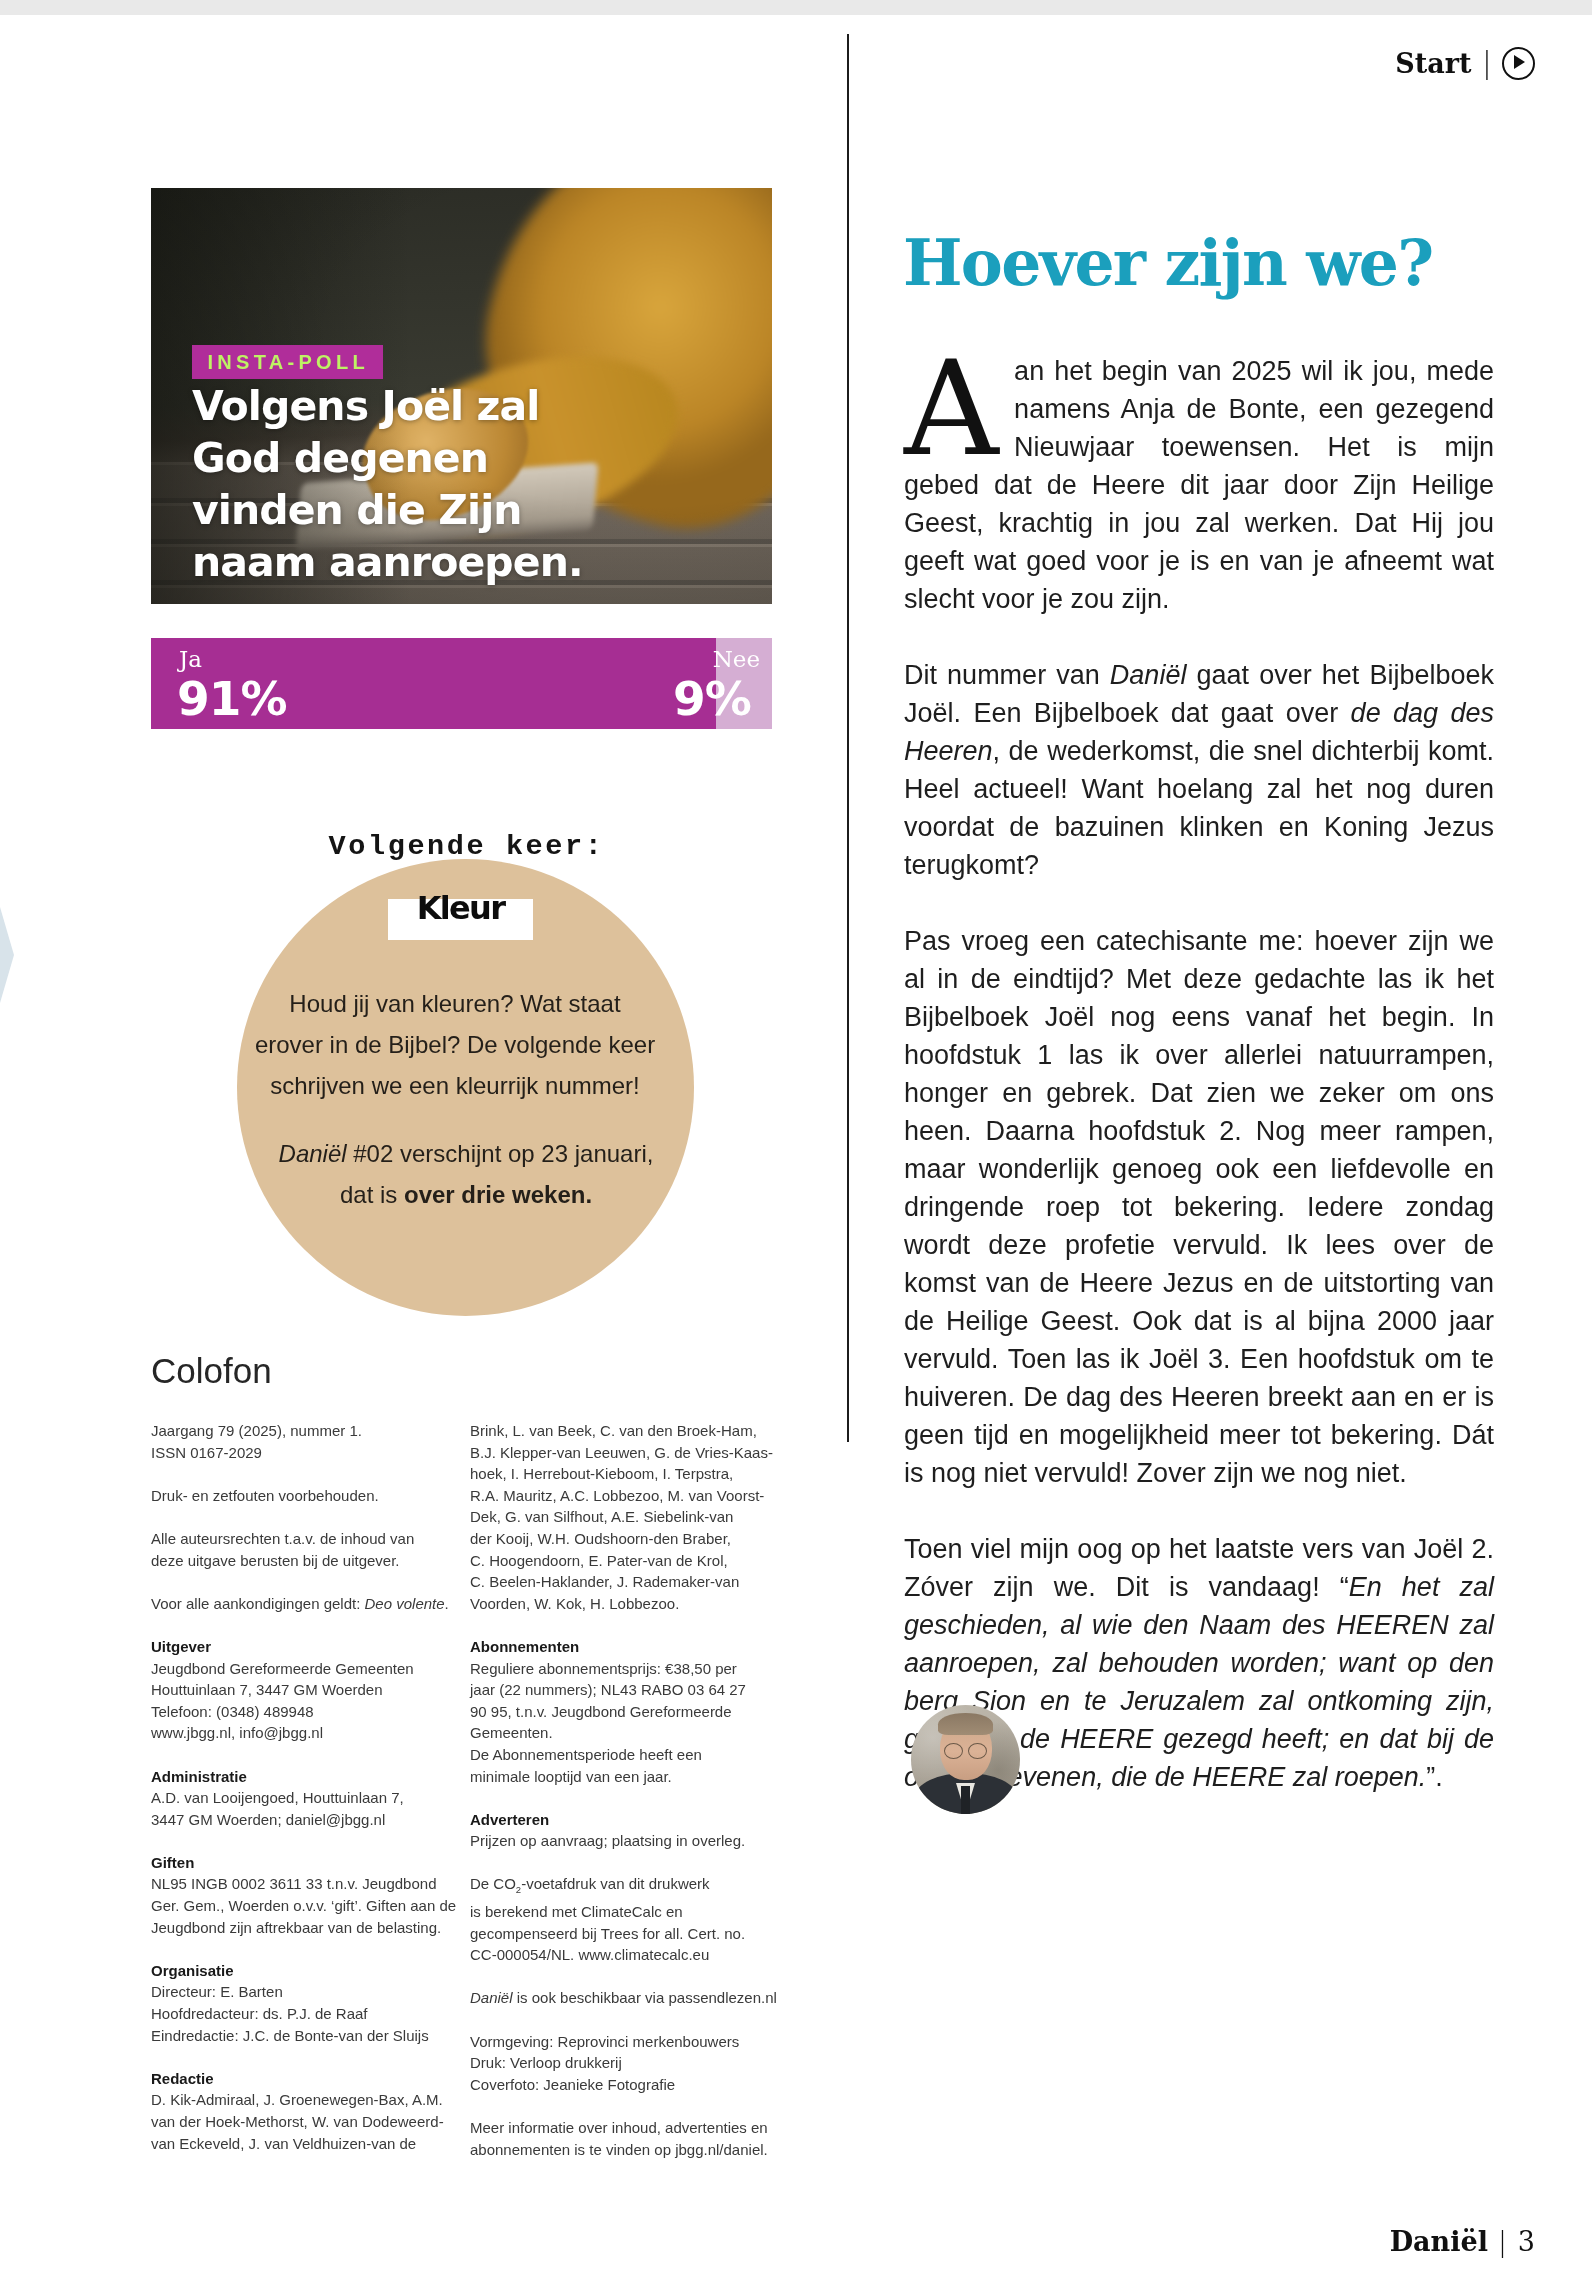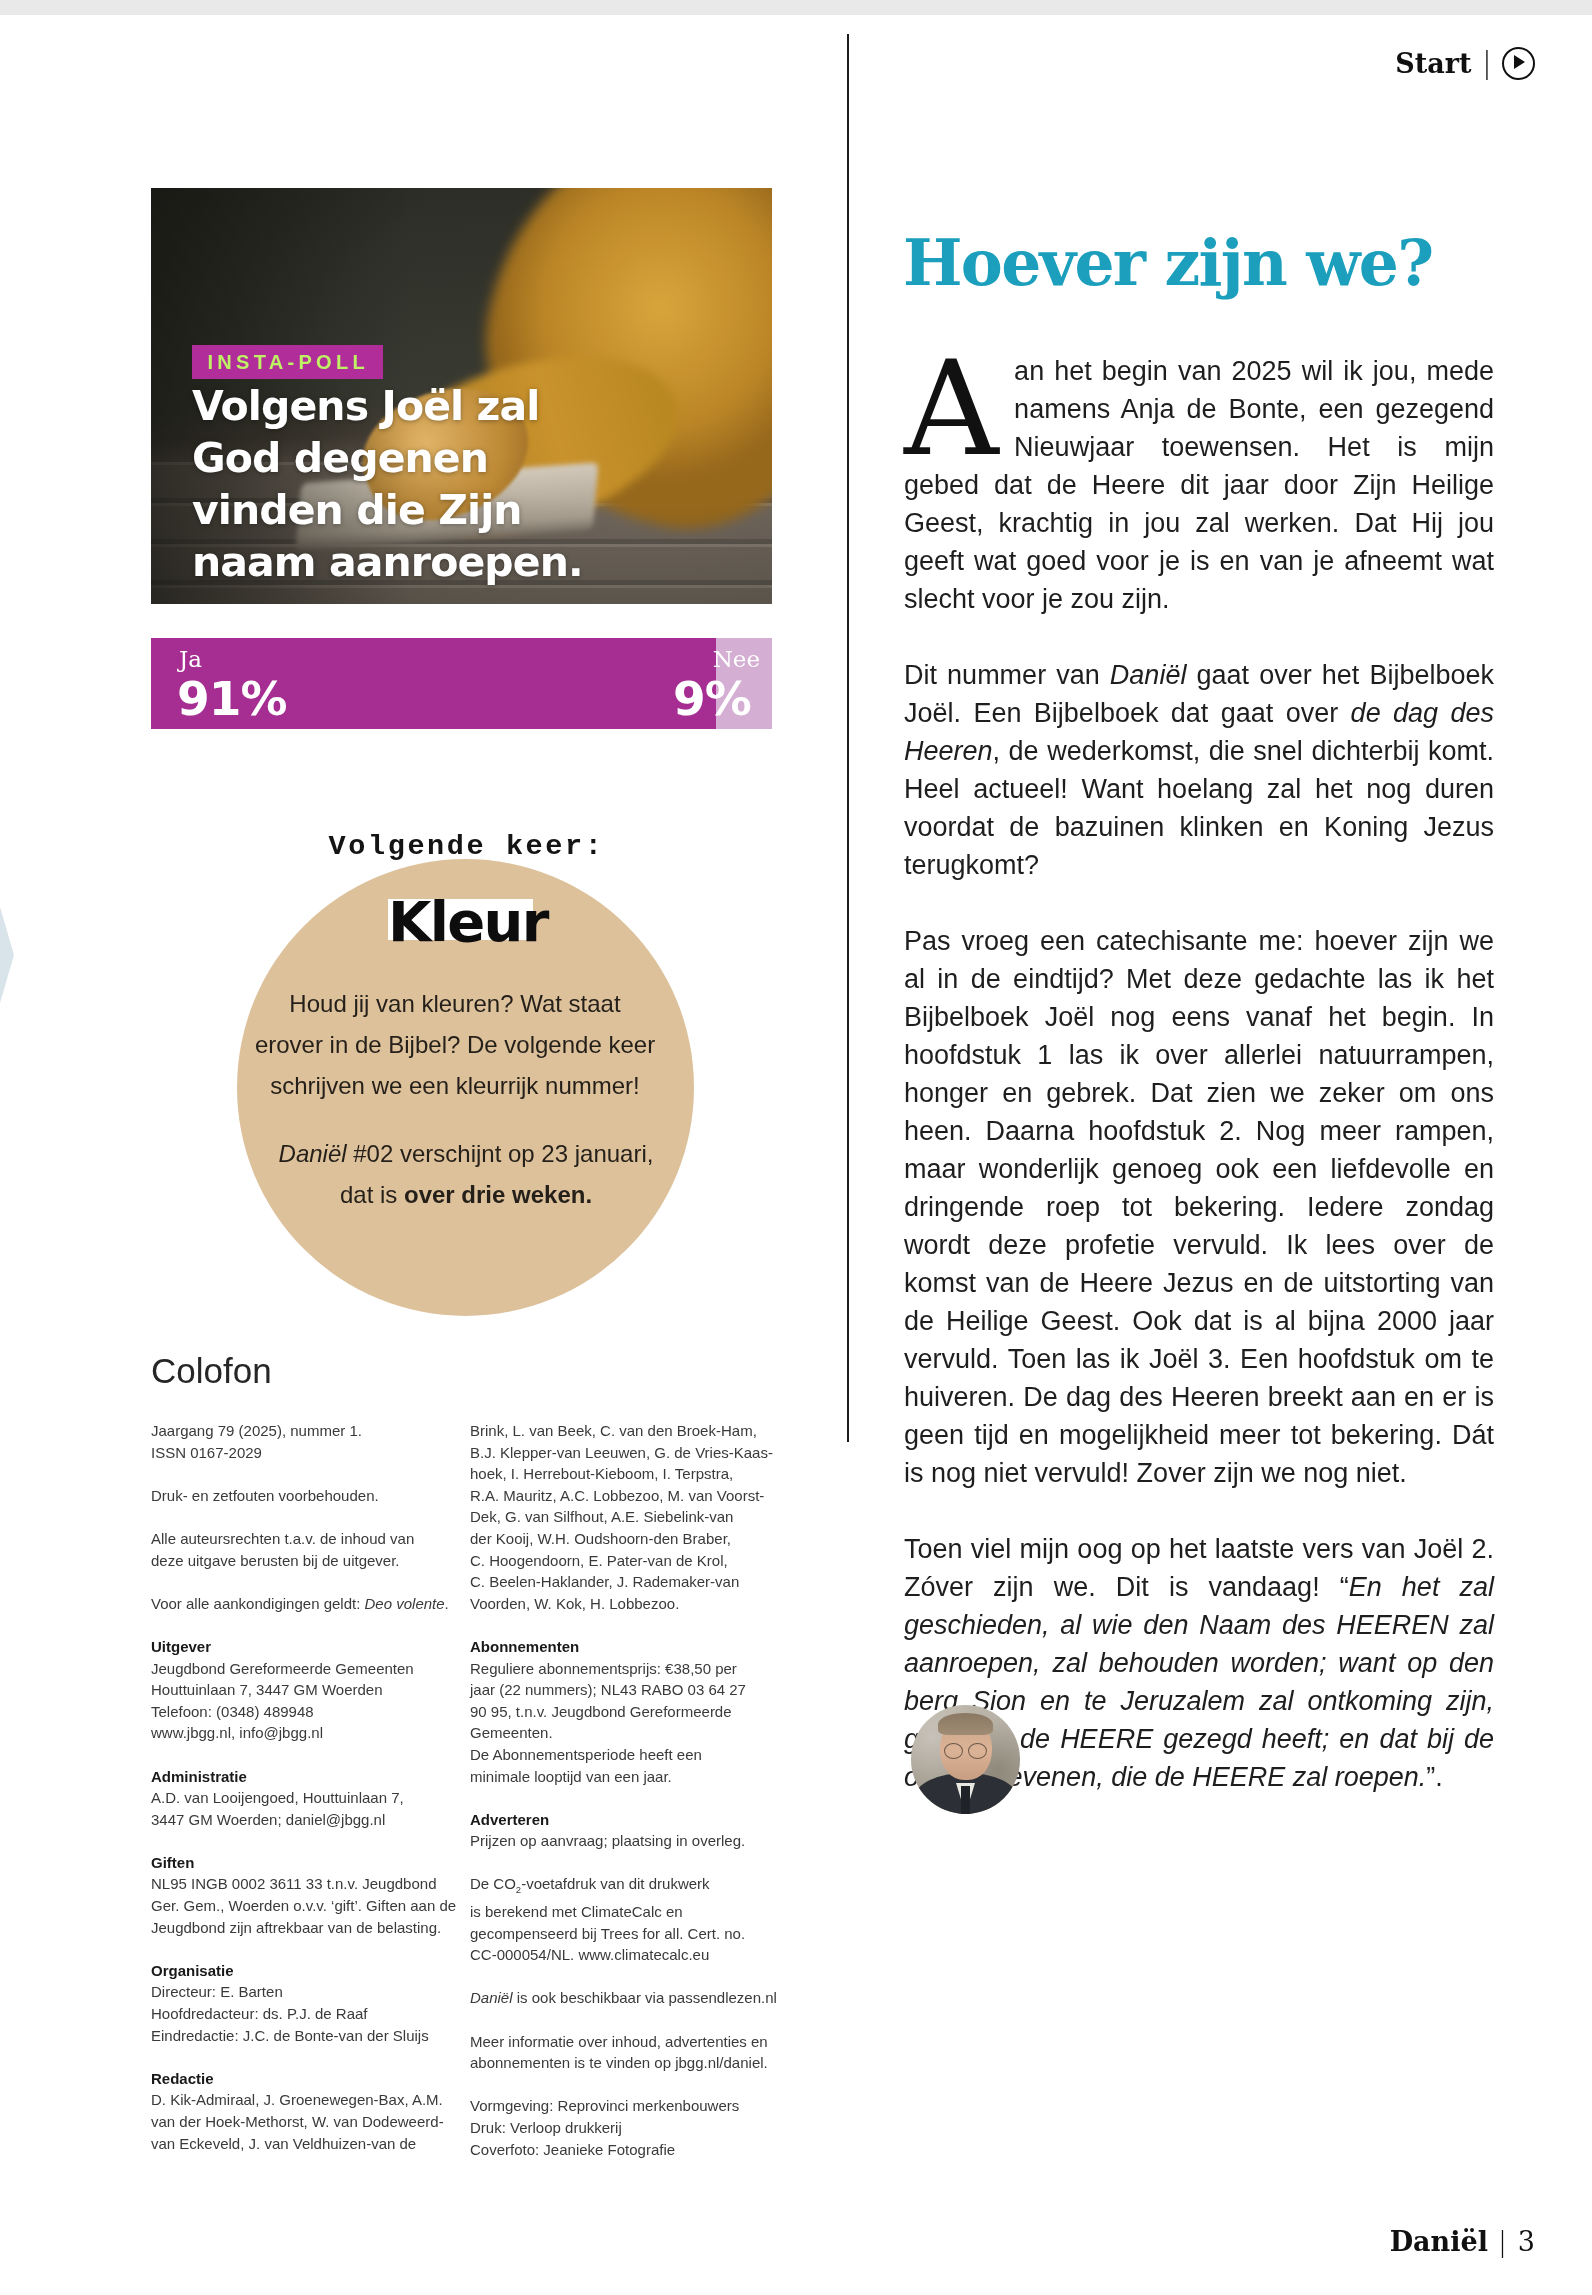--- a/index.html
+++ b/index.html
@@ -49,21 +49,21 @@
   .ja-val{left:26px;top:33px;}
   .nee-label{right:12px;top:7.8px;}
   .nee-val{right:21px;top:33px;}
 
   
   .kicker{position:absolute;left:242px;top:815px;width:449px;text-align:center;
           font-family:"Liberation Mono",monospace;font-weight:bold;font-size:28.5px;letter-spacing:2.6px;color:#141414;}
   .circle{position:absolute;left:237px;top:844px;width:457px;height:457px;border-radius:50%;background:#ddc19b;}
   .kleur-chip{position:absolute;left:388px;top:884px;width:145px;height:41px;background:#ffffff;text-align:center;}
   .kleur-chip span{display:inline-block;position:relative;top:-10.4px;font-family:"DejaVu Sans",sans-serif;
-          font-weight:bold;font-size:56px;letter-spacing:-1.7px;color:#0d0d0d;}
+          font-weight:bold;font-size:32px;letter-spacing:-1.7px;color:#0d0d0d;}
   .circle-body{position:absolute;left:248px;top:968px;width:414px;text-align:center;
           font-size:24px;line-height:41px;color:#241f19;}
   .circle-sched{position:absolute;left:259px;top:1118px;width:414px;text-align:center;
           font-size:24px;line-height:41px;color:#241f19;}
 
   
   .colofon-h{position:absolute;left:151px;top:1336px;margin:0;font-weight:400;font-size:35px;color:#262626;}
   .ccol{position:absolute;top:1405px;font-size:15px;line-height:21.6px;color:#3a3a3a;}
   .c1{left:151px;width:312px;}
   .c2{left:470px;width:342px;}
@@ -235,27 +235,27 @@
       <div class="cblock">
         <div class="cline">De CO<sub>2</sub>-voetafdruk van dit drukwerk</div>
         <div class="cline">is berekend met ClimateCalc en</div>
         <div class="cline">gecompenseerd bij Trees for all. Cert. no.</div>
         <div class="cline">CC-000054/NL. www.climatecalc.eu</div>
       </div>
       <div class="cblock">
         <div class="cline"><i>Daniël</i> is ook beschikbaar via passendlezen.nl</div>
       </div>
       <div class="cblock">
-        <div class="cline">Meer informatie over inhoud, advertenties en</div>
-        <div class="cline">abonnementen is te vinden op jbgg.nl/daniel.</div>
-      </div>
-      <div class="cblock">
         <div class="cline">Vormgeving: Reprovinci merkenbouwers</div>
         <div class="cline">Druk: Verloop drukkerij</div>
         <div class="cline">Coverfoto: Jeanieke Fotografie</div>
+      </div>
+      <div class="cblock">
+        <div class="cline">Meer informatie over inhoud, advertenties en</div>
+        <div class="cline">abonnementen is te vinden op jbgg.nl/daniel.</div>
       </div>
     </div>
 
   <h1 class="article-title">Hoever zijn we?</h1>
   <div class="abody">
       <p class="apara"><span class="dropcap">A</span>an het begin van 2025 wil ik jou, mede namens Anja de Bonte, een gezegend Nieuwjaar toewensen. Het is mijn gebed dat de Heere dit jaar door Zijn Heilige Geest, krachtig in jou zal werken. Dat Hij jou geeft wat goed voor je is en van je afneemt wat slecht voor je zou zijn.</p>
       <p class="apara">Dit nummer van <i>Daniël</i> gaat over het Bijbelboek Joël. Een Bijbelboek dat gaat over <i>de dag des Heeren</i>, de wederkomst, die snel dichterbij komt. Heel actueel! Want hoelang zal het nog duren voordat de bazuinen klinken en Koning Jezus terugkomt?</p>
       <p class="apara">Pas vroeg een catechisante me: hoever zijn we al in de eindtijd? Met deze gedachte las ik het Bijbelboek Joël nog eens vanaf het begin. In hoofdstuk 1 las ik over allerlei natuurrampen, honger en gebrek. Dat zien we zeker om ons heen. Daarna hoofdstuk 2. Nog meer rampen, maar wonderlijk genoeg ook een liefdevolle en dringende roep tot bekering. Iedere zondag wordt deze profetie vervuld. Ik lees over de komst van de Heere Jezus en de uitstorting van de Heilige Geest. Ook dat is al bijna 2000 jaar vervuld. Toen las ik Joël 3. Een hoofdstuk om te huiveren. De dag des Heeren breekt aan en er is geen tijd en mogelijkheid meer tot bekering. Dát is nog niet vervuld! Zover zijn we nog niet.</p>
       <p class="apara">Toen viel mijn oog op het laatste vers van Joël 2. Zóver zijn we. Dit is vandaag! “<i>En het zal geschieden, al wie den Naam des HEEREN zal aanroepen, zal behouden worden; want op den berg Sion en te Jeruzalem zal ontkoming zijn, gelijk als de HEERE gezegd heeft; en dat bij de overgeblevenen, die de HEERE zal roepen.</i>”.</p>
     </div>

